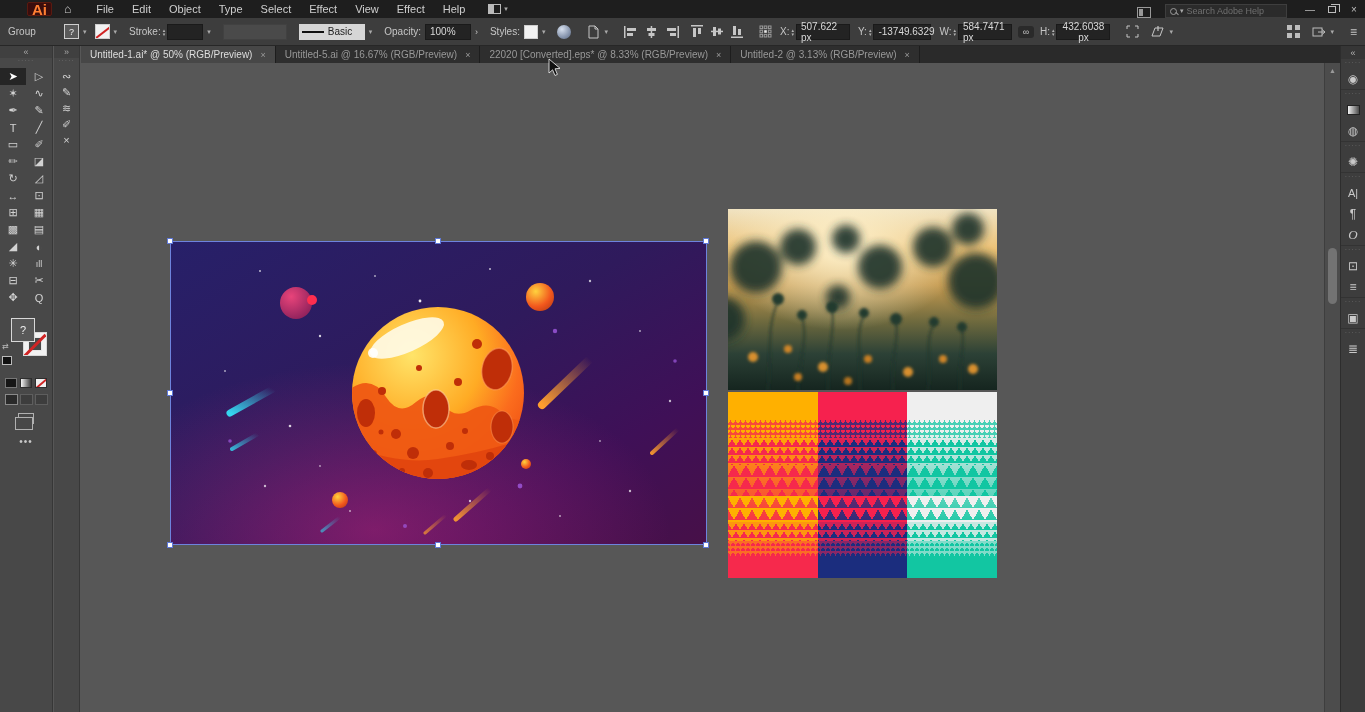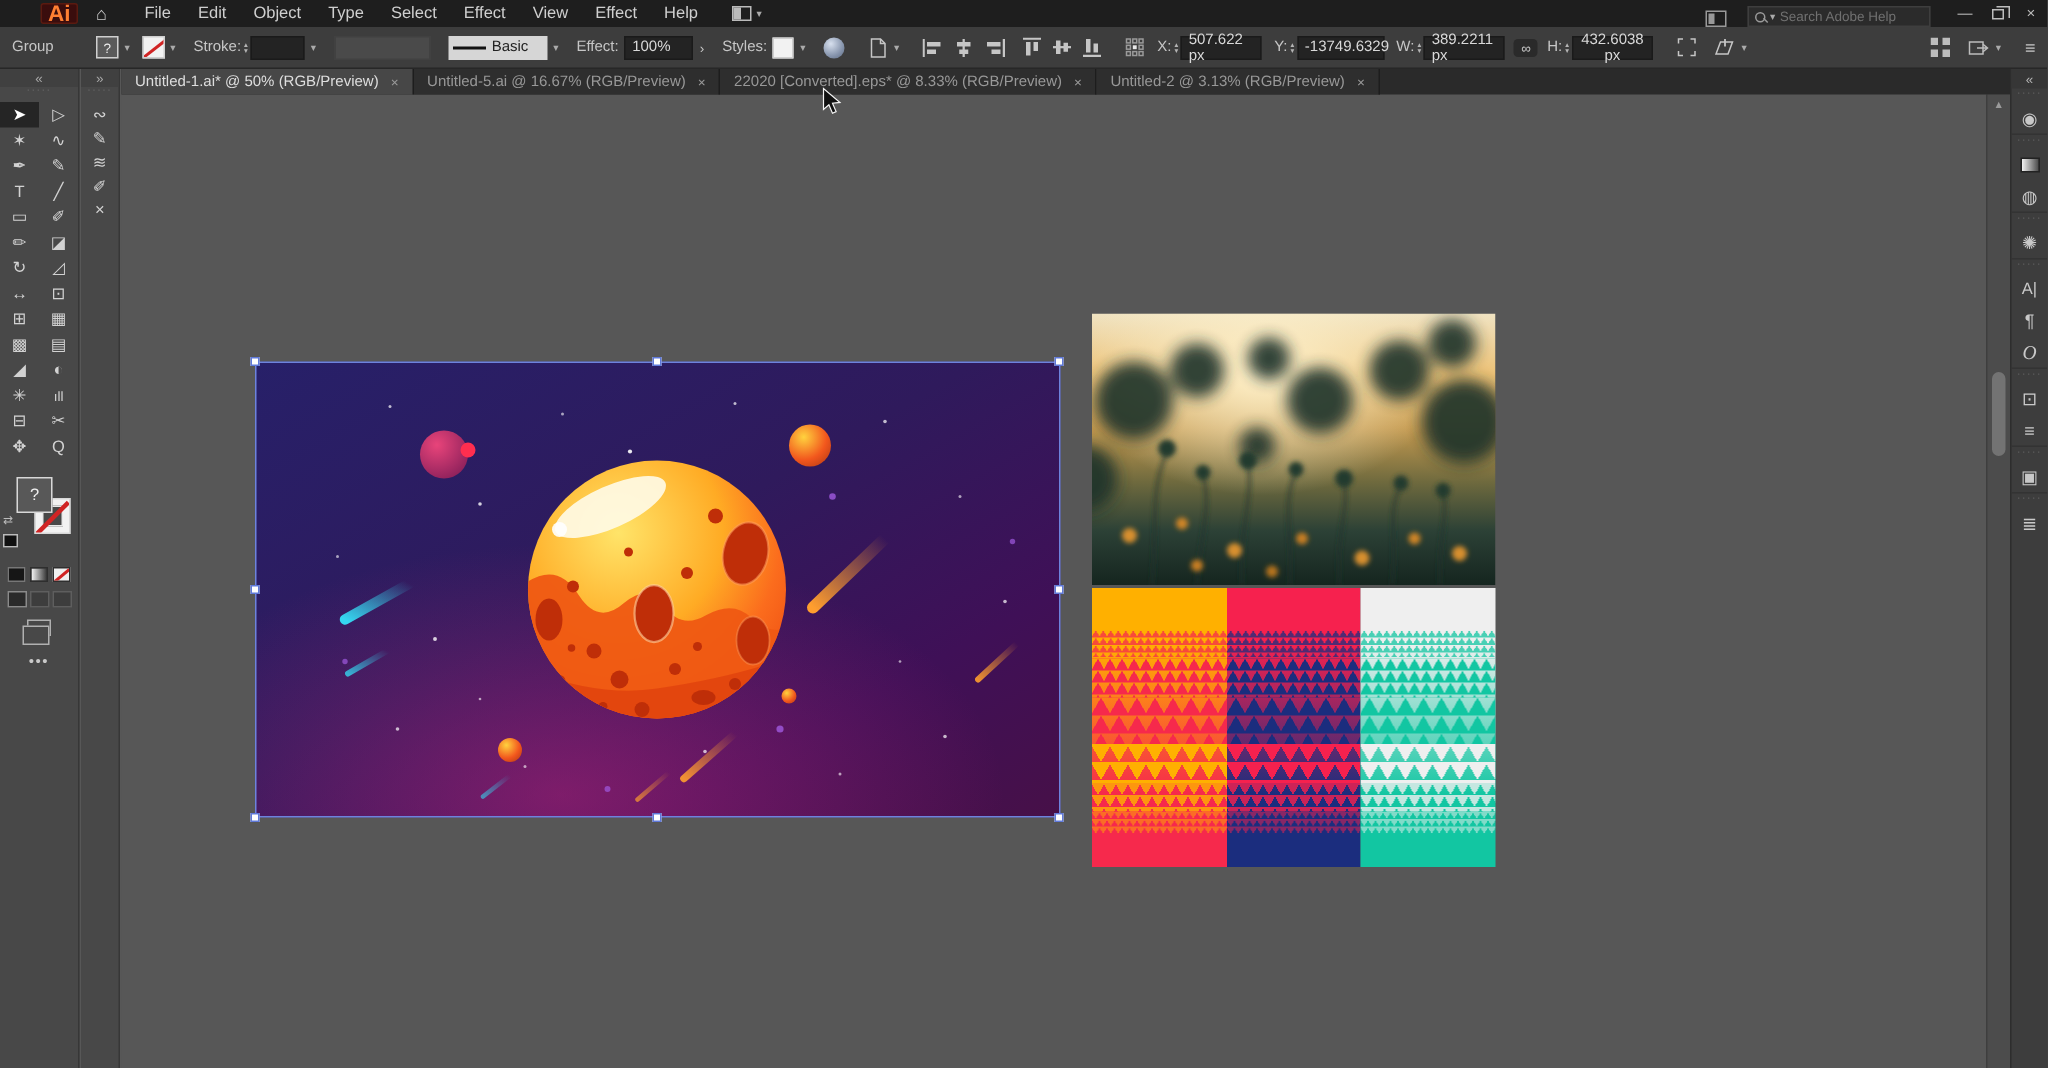--- a/index.html
+++ b/index.html
@@ -183,21 +183,21 @@
         <span>▾</span>
       </span>
     <div class="field" style="width:36px;"></div>
     <span class="chev gap4">▾</span>
     <div class="field dis gap12" style="width:64px;"></div>
     <div class="stroke-style gap12">
         <i></i>
         <span>Basic</span>
       </div>
     <span class="chev gap4">▾</span>
-    <span class="cb-label gap12">Effect:</span>
+    <span class="cb-label gap12">Opacity:</span>
     <div class="field gap4" style="width:46px;">100%</div>
     <span class="cb-ic gap4" style="font-size:9px;">›</span>
     <span class="cb-label gap12">Styles:</span>
     <div class="swatch white gap4" style="width:14px;height:14px;"></div>
     <span class="chev gap4">▾</span>
     <div class="globe gap12"></div>
     <span class="cb-ic gap16">
       <svg class="mini" width="13" height="14" viewBox="0 0 13 14">
           <path d="M2 1h6l3 3v9H2z" fill="none" stroke="#c6c6c6"></path>
           <path d="M8 1v3h3" fill="none" stroke="#c6c6c6"></path>
@@ -273,21 +273,21 @@
     <span class="stepper">
         <span>▴</span>
         <span>▾</span>
       </span>
     <div class="field" style="width:58px;">-13749.6329</div>
     <span class="cb-label gap8">W:</span>
     <span class="stepper">
         <span>▴</span>
         <span>▾</span>
       </span>
-    <div class="field" style="width:54px;">389.2211 px</div>
+    <div class="field" style="width:54px;">584.7471 px</div>
     <span class="cb-ic gap6" style="width:16px;height:12px;background:#2a2a2a;border-radius:3px;font-size:9px;">∞</span>
     <span class="cb-label gap6">H:</span>
     <span class="stepper">
         <span>▴</span>
         <span>▾</span>
       </span>
     <div class="field" style="width:54px;text-align:center;">432.6038 px</div>
     <span class="cb-ic gap16">
       <svg class="mini" width="13" height="13" viewBox="0 0 13 13" fill="none" stroke="#c6c6c6">
           <path d="M1 4V1h3M9 1h3v3M12 9v3H9M4 12H1V9"></path>

